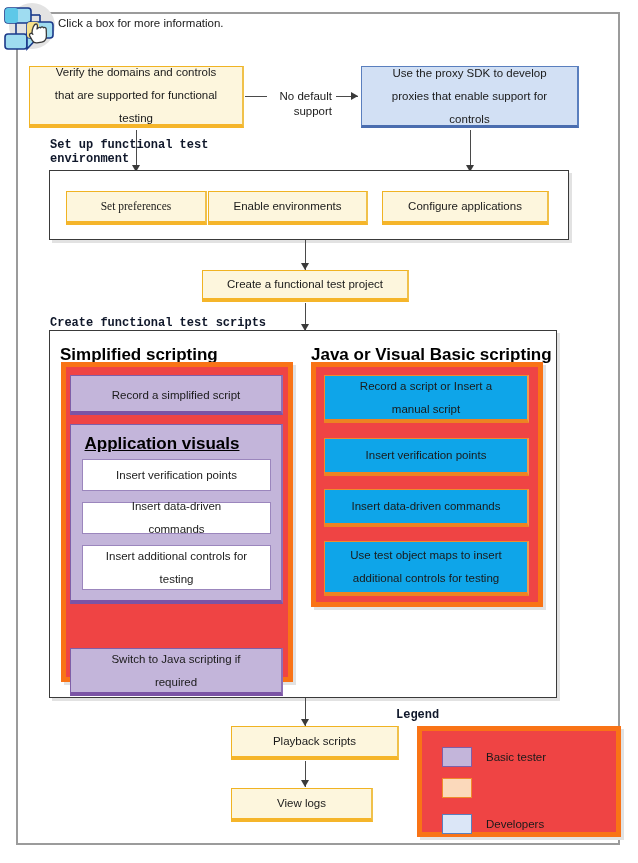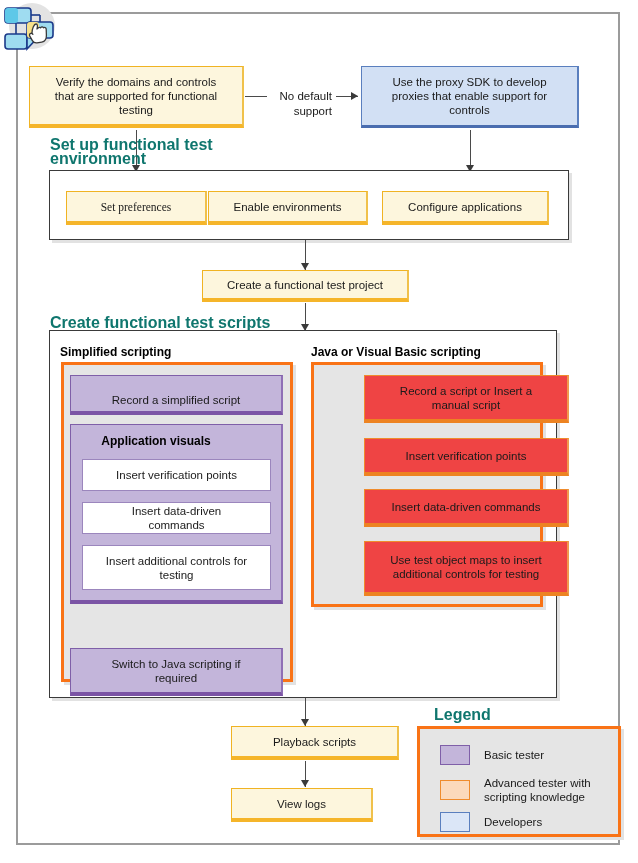--- a/index.html
+++ b/index.html
@@ -41,21 +41,21 @@
   
   #flow-icon { left: 2px; top: 2px; width: 60px; height: 52px; }
 
   
   .box {
     display: flex;
     align-items: center;
     justify-content: center;
     text-align: center;
     font-size: 11.5px;
-    line-height: 14px;
+    line-height: 23px;
     padding: 4px 20px;
   }
   .box span { display: block; }
 
   
   .box-yellow {
     background: #fdf6dd;
     border: 1px solid #f0b323;
     border-bottom: 4px solid #f5b52a;
     border-right: 2px solid #f0c14b;
@@ -74,48 +74,49 @@
     border-bottom: 4px solid #7b54a5;
     border-right: 2px solid #8f6fb5;
   }
   
   .box-white {
     background: #ffffff;
     border: 1px solid #9b86bd;
   }
   
   .box-orange {
-    background: #ef4444;
+    background: #0ea5e9;
     border: 1px solid #ef8b2c;
     border-bottom: 4px solid #ed8322;
     border-right: 2px solid #f09a4d;
-    margin-left: 40px;
   }
 
   
   .container-box {
     background: #ffffff;
     border: 1.5px solid #3a3a3a;
     box-shadow: 3px 3px 0 0 #e2e2e2;
   }
   .container-thin {
-    background: #e5e5e5;
-    border: 3px solid #f97316;
+    background: #ef4444;
+    border: 5px solid #f97316;
     box-shadow: 3px 3px 0 0 #e2e2e2;
+    text-align: center;
   }
 
   
   .section-title {
-    font-size: 16px;
+    font-size: 12px;
     font-weight: bold;
     line-height: 14px;
-    color: #0f766e;
+    color: #0f172a;
+    font-family: Liberation Mono, monospace;
   }
   .sub-title {
-    font-size: 12px;
+    font-size: 17px;
     font-weight: bold;
     color: #000000;
   }
 
   
   .line-v { background: #4a4a4a; width: 1.4px; }
   .line-h { background: #4a4a4a; height: 1.4px; }
   .arrow-down {
     width: 0; height: 0;
     border-left: 4px solid transparent;
@@ -129,21 +130,21 @@
     border-left: 7px solid #3a3a3a;
   }
   .edge-label {
     font-size: 11.5px;
     line-height: 15px;
     color: #1a1a1a;
     text-align: left;
   }
 
   
-  #legend-title { left: 434px; top: 708px; }
+  #legend-title { left: 396px; top: 708px; }
   #legend-panel {
     left: 417px; top: 726px; width: 204px; height: 111px;
   }
   .legend-row {
     display: flex;
     align-items: center;
     position: absolute;
   }
   .legend-swatch {
     width: 28px; height: 18px;
@@ -176,20 +177,21 @@
     <line x1="14" y1="21" x2="14" y2="32" stroke="#1b3a8a" stroke-width="1.6"></line>
     <line x1="29" y1="13" x2="38" y2="13" stroke="#1b3a8a" stroke-width="1.6"></line>
     <line x1="38" y1="13" x2="38" y2="20" stroke="#1b3a8a" stroke-width="1.6"></line>
     <path d="M30 31 c0-4 2-9 4-9 c2 0 1.5 3 1 5 c1-1.5 2.5-2 3.5-1.2 c.8-1.2 2.4-1.2 3 0
              c1-.8 2.6-.3 2.7 1.3 l.2 6.2 c.1 3.6-1.6 6.4-4.6 6.9 l-4.8 .7 c-2 .3-3.6-.6-4.6-2.3
              l-2.6-4.4 c-.7-1.2-.2-2.4 .9-2.8 c.8-.3 1.6 .1 2.2 .9 z" fill="#ffffff" stroke="#3a3a3a" stroke-width="1.3" stroke-linejoin="round"></path>
   </svg>
 </div>
 
 <div class="abs" id="header-note">
+  <div>Click a box for more information.</div>
 </div>
 
 <div class="abs box box-yellow" style="left:29px; top:66px; width:215px; height:62px;">
   <span>Verify the domains and controls that are supported for functional testing</span>
 </div>
 
 <div class="abs line-h" style="left:245px; top:96px; width:22px;"></div>
 
 <div class="abs edge-label" style="left:270px; top:89px; width:62px;text-align:right;">
   <span>No default support</span>
@@ -244,21 +246,21 @@
   <span>Simplified scripting</span>
 </div>
 
 <div class="abs container-thin" style="left:61px; top:362px; width:232px; height:320px;"></div>
 
 <div class="abs box box-purple" style="left:70px; top:375px; width:213px; height:40px;align-items:flex-end;">
   <span>Record a simplified script</span>
 </div>
 
 <div class="abs box-purple" style="left:70px; top:424px; width:213px; height:180px;"></div>
-<div class="abs sub-title" style="left:60px; top:434px; width:192px; text-align:center;">
+<div class="abs sub-title" style="left:66px; top:434px; width:192px; text-align:center;text-decoration:underline;">
   <span>Application visuals</span>
 </div>
 
 <div class="abs box box-white" style="left:82px; top:459px; width:189px; height:32px;">
   <span>Insert verification points</span>
 </div>
 <div class="abs box box-white" style="left:82px; top:502px; width:189px; height:32px;">
   <span>Insert data-driven commands</span>
 </div>
 <div class="abs box box-white" style="left:82px; top:545px; width:189px; height:45px;">
@@ -306,19 +308,18 @@
   <span>Legend</span>
 </div>
 
 <div class="abs container-thin" id="legend-panel">
   <div class="legend-row" style="left:20px; top:16px;">
     <div class="legend-swatch sw-purple"></div>
     <div class="legend-label">Basic tester</div>
   </div>
   <div class="legend-row" style="left:20px; top:47px;">
     <div class="legend-swatch sw-orange"></div>
-    <div class="legend-label" style="width:118px;">Advanced tester with scripting knowledge</div>
   </div>
   <div class="legend-row" style="left:20px; top:83px;">
     <div class="legend-swatch sw-blue"></div>
     <div class="legend-label">Developers</div>
   </div>
 </div>
 
 </body></html>

